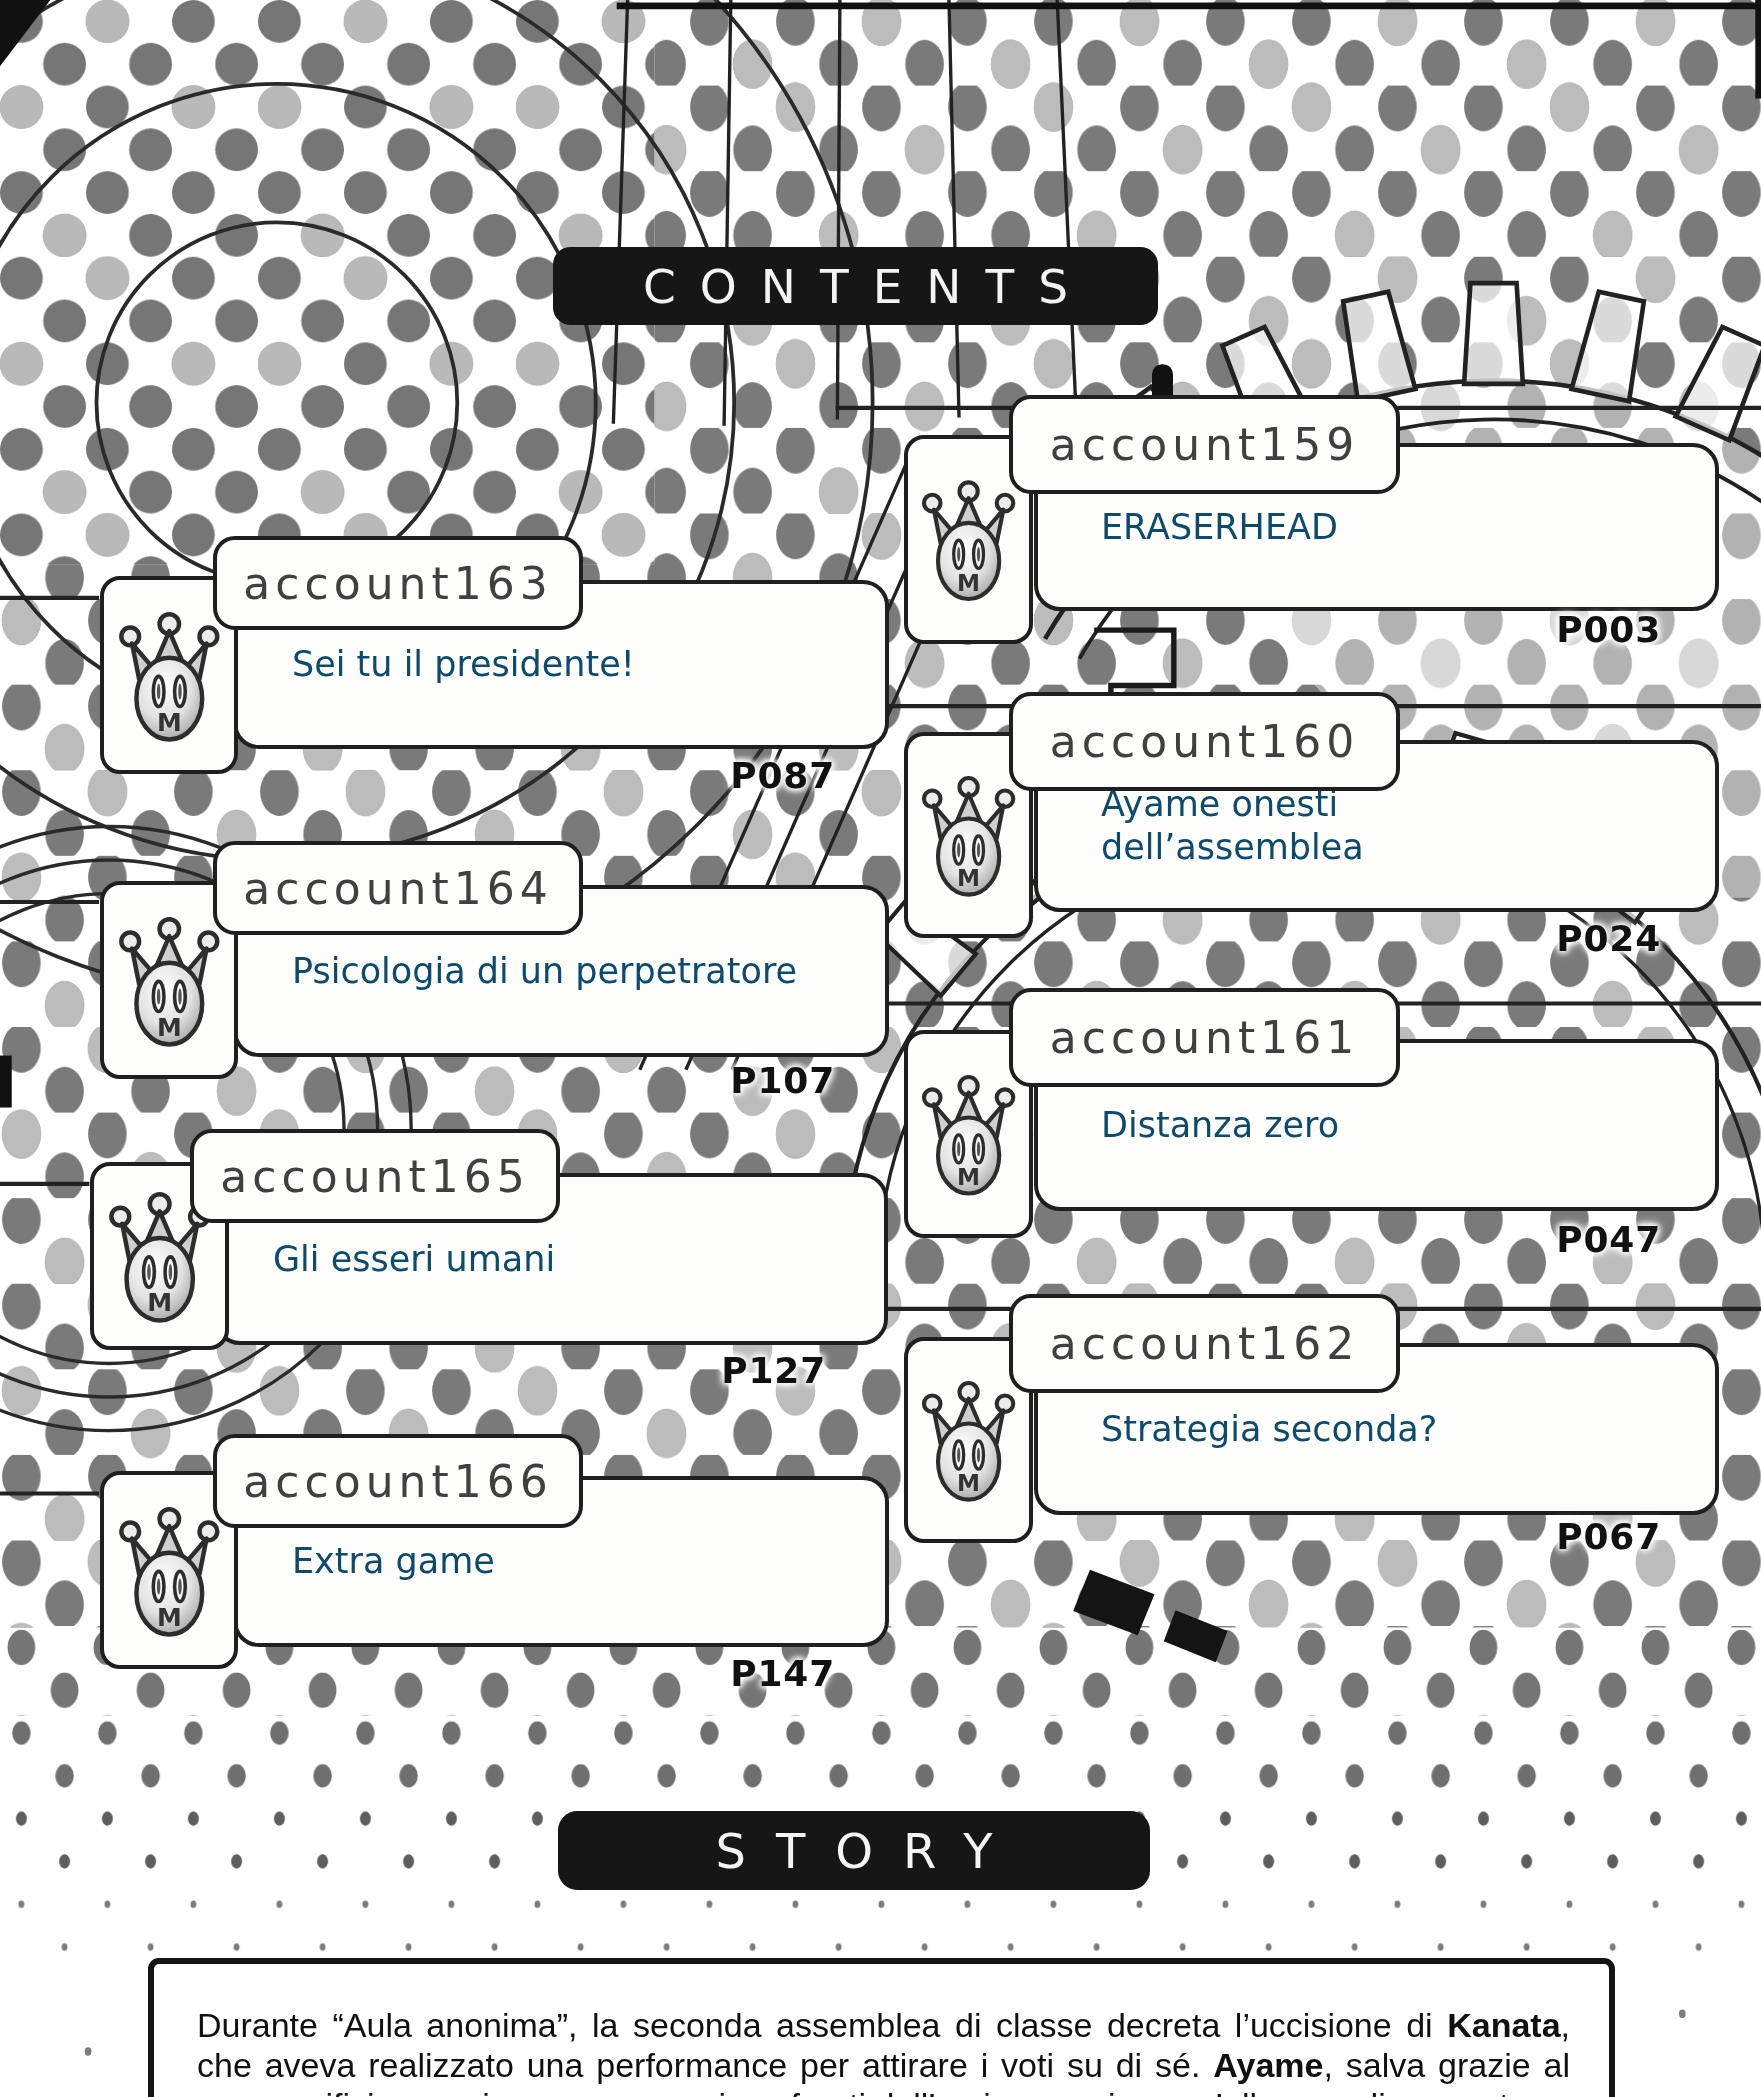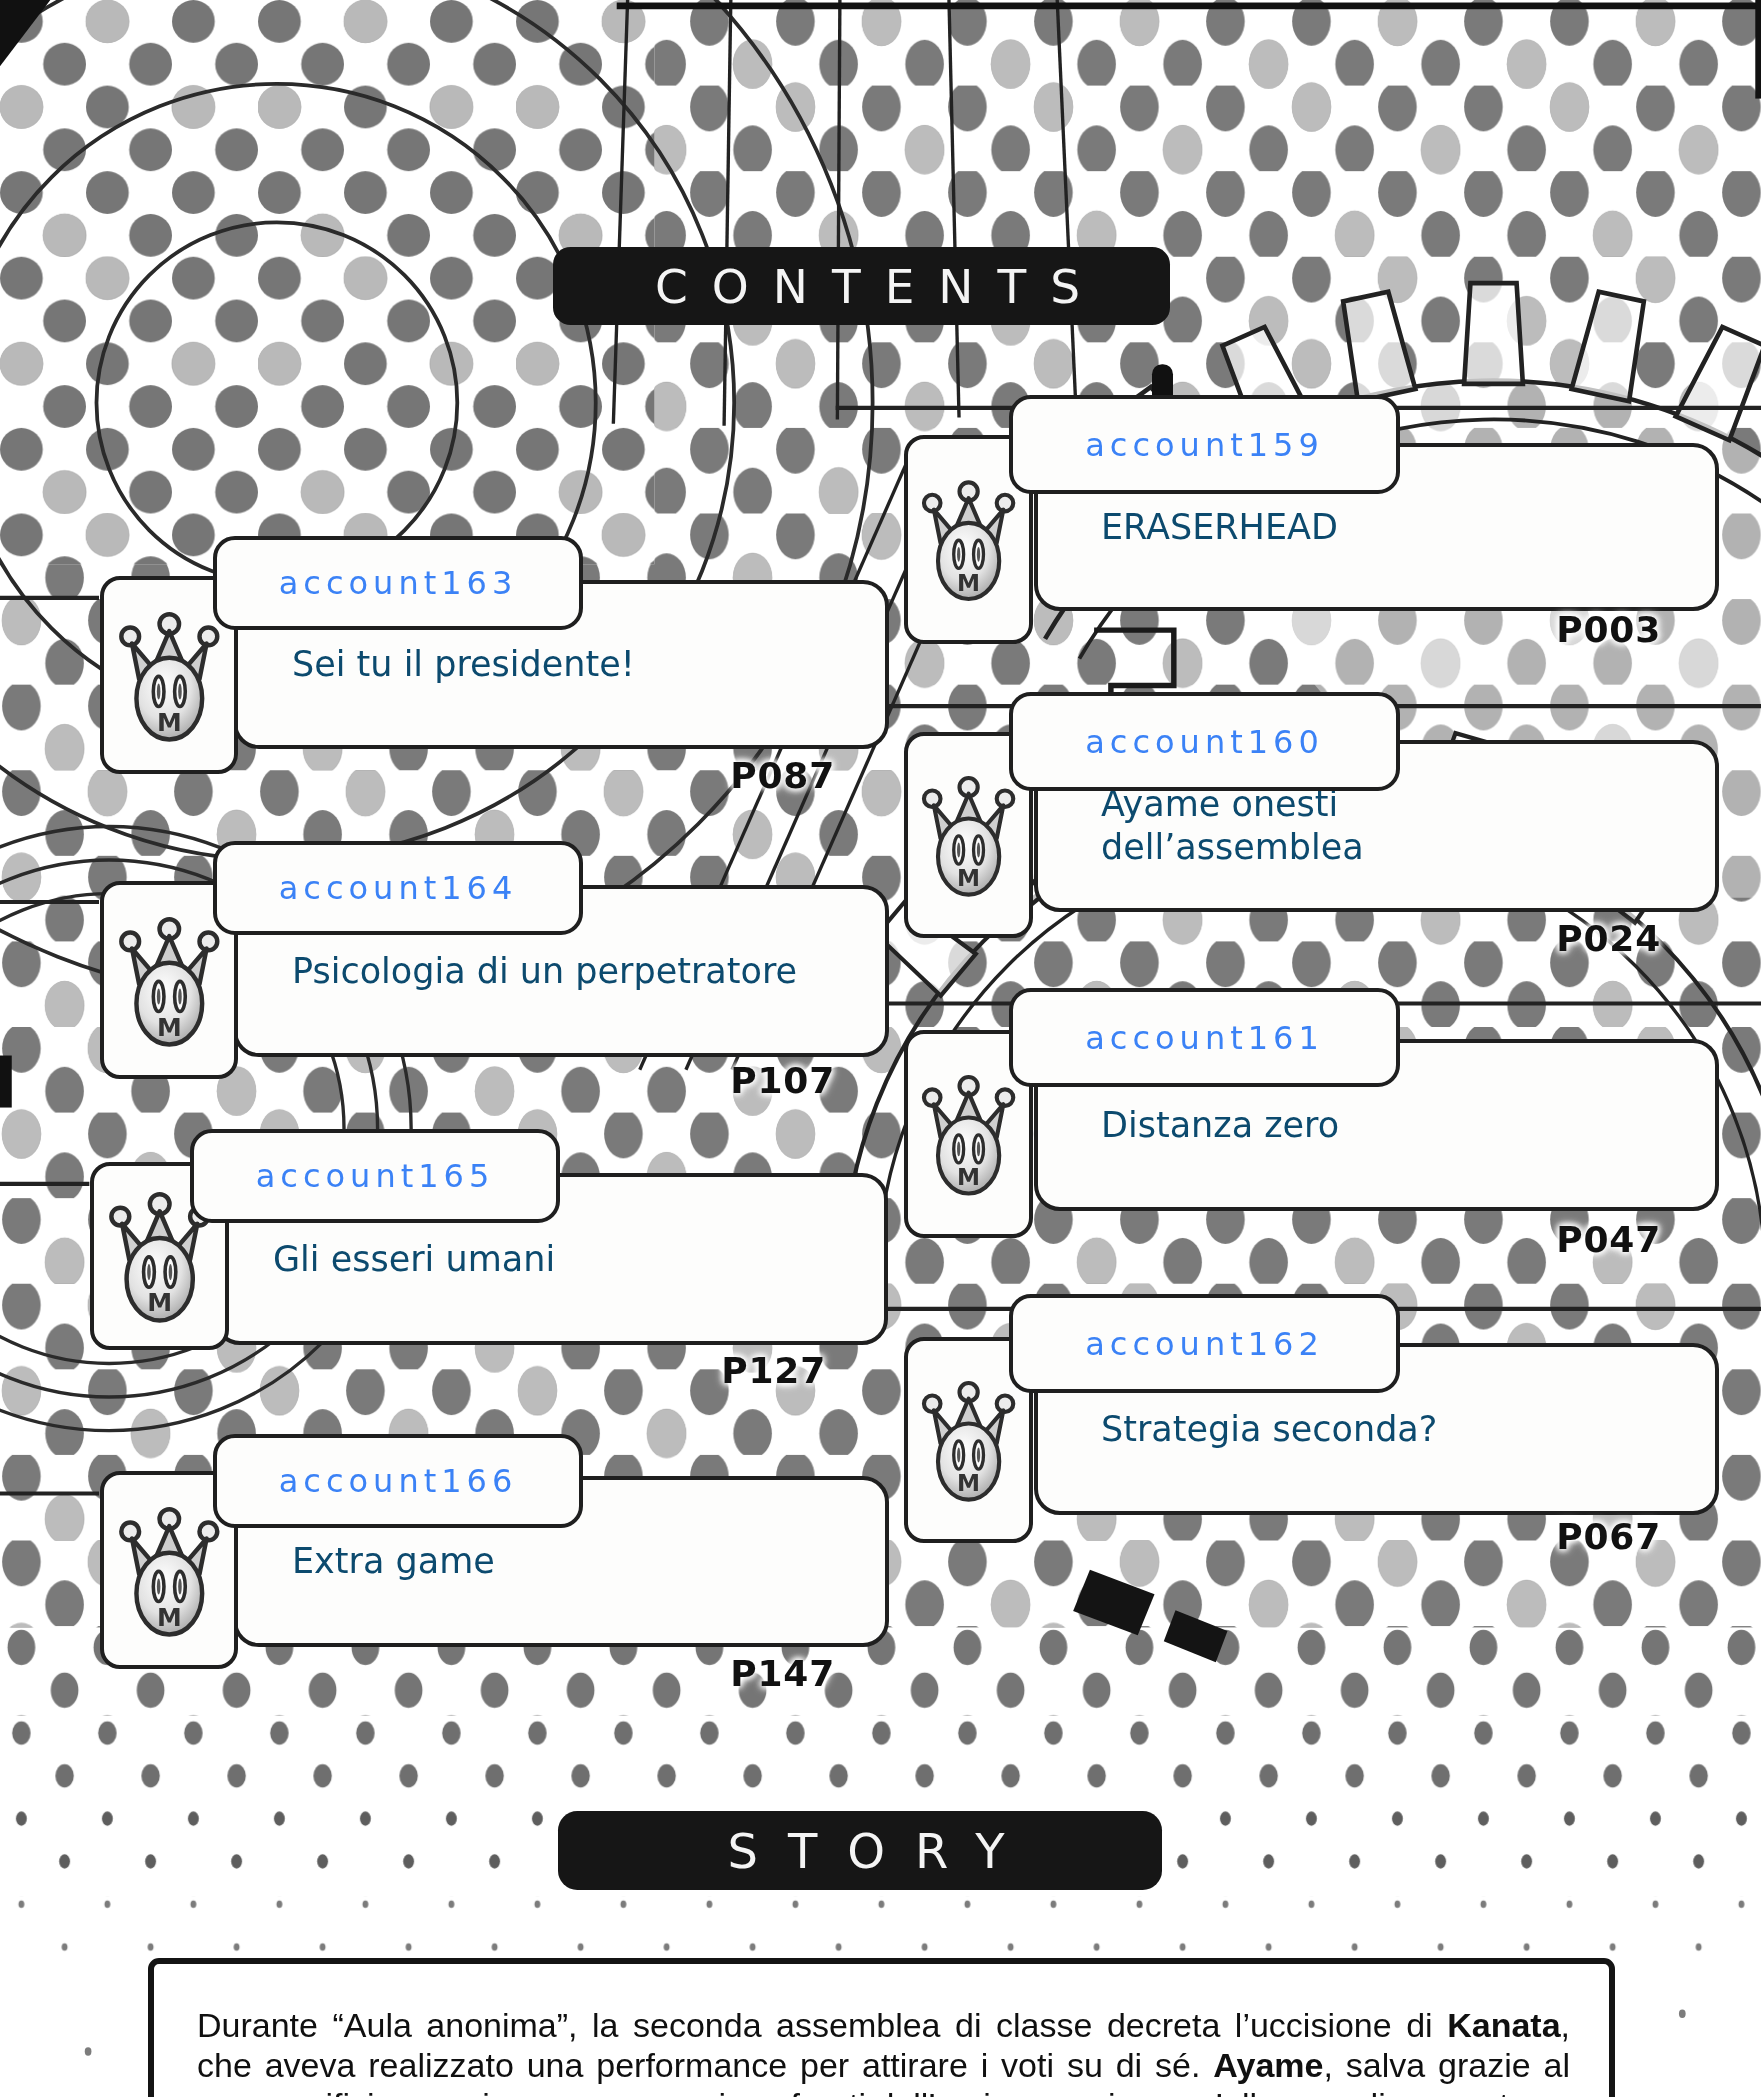--- a/index.html
+++ b/index.html
@@ -1,30 +1,30 @@
 <!DOCTYPE html>
 <html style="font-size:6.7px"><head>
 <meta charset="utf-8">
 <style>
   html,body{margin:0;padding:0;background:#fff;}
   body{width:1762px;height:2716px;position:relative;overflow:hidden;
        font-family:"DejaVu Sans",sans-serif;color:#1a1a1a;}
   #bg{position:absolute;left:0;top:0;z-index:0;}
-  .bar{position:absolute;background:#161616;display:flex;align-items:center;justify-content:center;z-index:2;padding-left:12px;}
+  .bar{position:absolute;background:#161616;display:flex;align-items:center;justify-content:center;z-index:2;}
   .bar span{color:#f4f4f4;font-weight:400;white-space:nowrap;}
   #contents-bar{left:553px;top:247px;width:605px;height:78px;border-radius:17.6px;}
   #contents-bar span{font-size:47px;letter-spacing:24px;margin-right:-24px;}
   #story-bar{left:558px;top:1811px;width:592px;height:79px;border-radius:19.3px;}
   #story-bar span{font-size:48px;letter-spacing:30px;margin-right:-30px;}
   .icon-box{position:absolute;background:#fdfdfc;border:4.6px solid #1f1f1f;border-radius:20px;z-index:3;
             display:flex;align-items:center;justify-content:center;}
   .icon-box svg{width:82%;height:90%;}
   .label-box{position:absolute;background:#fdfdfc;border:4.6px solid #1f1f1f;border-radius:22px;z-index:4;
              display:flex;align-items:center;justify-content:center;}
-  .label-box span{font-size:32px;letter-spacing:5px;color:#3b82f6;white-space:nowrap;}
+  .label-box span{font-size:44px;letter-spacing:5px;color:#404040;white-space:nowrap;}
   .title-box{position:absolute;background:#fdfdfc;border:4.6px solid #1f1f1f;border-radius:26px;z-index:2;
              display:flex;align-items:center;}
   .title-box span{font-size:35px;color:#0c4a6e;line-height:1.22;white-space:pre-line;}
   .tpl{padding-left:55px;}
   .tpr{padding-left:63px;}
   .page-num{position:absolute;z-index:5;font-size:36px;font-weight:700;text-align:right;color:#111;
             letter-spacing:0.8px;font-family:"DejaVu Sans",sans-serif;
             text-shadow:0 0 5.9px #fff,0 0 5.9px #fff,0 0 8.4px #fff,0 0 11px #fff;}
   #story-box{position:absolute;left:148px;top:1958px;width:1467px;height:628px;background:#fff;
              border:6.3px solid #141414;border-radius:11px;z-index:2;box-sizing:border-box;

